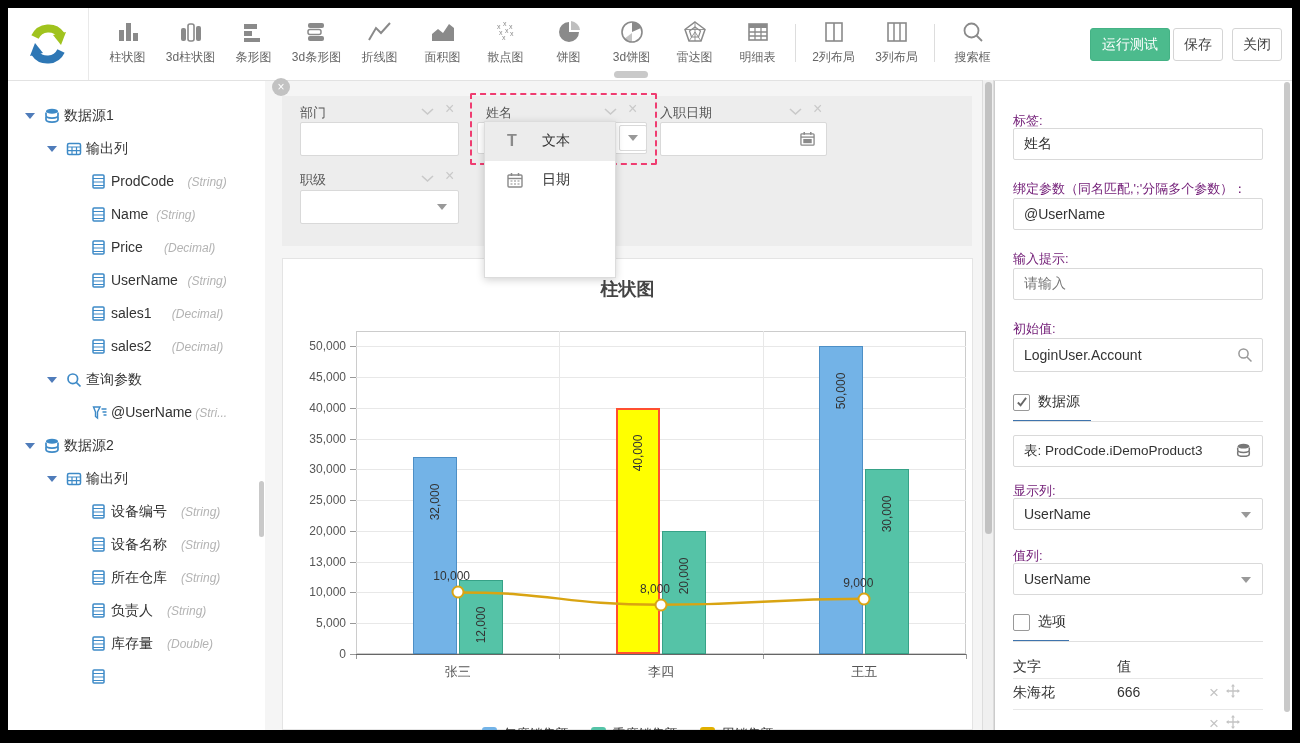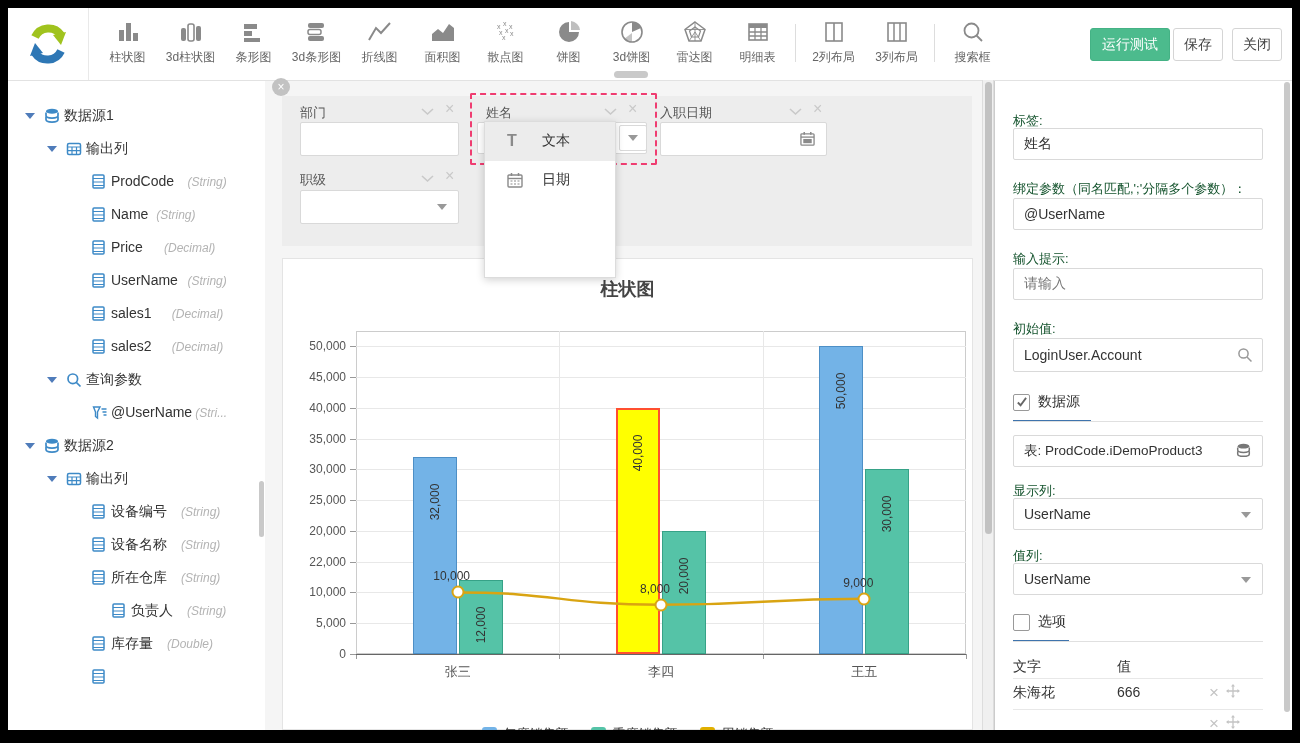--- a/index.html
+++ b/index.html
@@ -55,21 +55,21 @@
   .litem{display:flex;align-items:center;gap:7px;cursor:pointer;}
   .lswatch{width:15px;height:15px;border-radius:3px;}
   .llabel{font-size:13px;color:#333;}
   
   #vscroll{position:absolute;left:974px;top:72px;width:12px;height:650px;background:#f0f0f0;border-left:1px solid #ddd;border-right:1px solid #ddd;box-sizing:border-box;z-index:10;}
   #vscroll-thumb{position:absolute;left:2px;top:2px;width:7px;height:452px;background:#c2c2c2;border-radius:4px;}
   #side-thumb{position:absolute;left:251px;top:473px;width:5px;height:56px;background:#c9c9c9;border-radius:3px;z-index:9;}
   #mini-hscroll{position:absolute;left:606px;top:63px;width:34px;height:7px;background:#c9c9c9;border-radius:4px;z-index:20;}
   
   #inspector{position:absolute;left:986px;top:72px;width:298px;height:650px;background:#fff;border-left:1px solid #ccc;box-sizing:border-box;}
-  .ilabel{position:absolute;left:18px;font-size:13px;color:#14532d;white-space:nowrap;}
+  .ilabel{position:absolute;left:18px;font-size:13px;color:#701a75;white-space:nowrap;}
   .iinp{position:absolute;left:18px;width:250px;height:32px;}
   .checkrow{position:absolute;left:18px;display:flex;align-items:center;gap:8px;cursor:pointer;}
   .cbox{width:15px;height:15px;border:1.5px solid #999;border-radius:2px;background:#fff;display:flex;align-items:center;justify-content:center;}
   .chklbl{font-size:14px;color:#333;}
   .tabline-blue{position:absolute;left:18px;height:2px;background:#3f74ad;}
   .tabline-gray{position:absolute;left:18px;width:250px;height:1px;background:#e0e0e0;}
   .optdiv{position:absolute;left:18px;width:250px;height:1px;background:#e8e8e8;}
   .opttxt{position:absolute;font-size:14px;color:#333;}
   .rowicons{position:absolute;display:flex;gap:7px;align-items:center;color:#c4c4c4;}
   #ins-thumb{position:absolute;left:289px;top:2px;width:6px;height:630px;background:#c9c9c9;border-radius:3px;}
@@ -350,21 +350,21 @@
         <span class="ttype abs" style="left:167px;top:5px;">(String)</span>
       </div>
       <div class="trow" style="top: 486px; left: 0px; width: 250px;">
         <span class="abs" style="left:84px;top:4px;"><svg width="13" height="15" viewBox="0 0 13 15">
             <rect x="1" y="1" width="11" height="13" rx="1" fill="none" stroke="#3e8ac7" stroke-width="1.5"></rect>
             <path d="M1 4.5h11 M1 8h11 M1 11.5h11" stroke="#3e8ac7" stroke-width="1.2"></path>
           </svg></span>
         <span class="tlabel14 abs" style="left:103px;top:3px;">所在仓库</span>
         <span class="ttype abs" style="left:167px;top:5px;">(String)</span>
       </div>
-      <div class="trow" style="top: 519px; left: 0px; width: 250px; margin-left: 20px;">
+      <div class="trow" style="top: 519px; left: 0px; width: 250px;">
         <span class="abs" style="left:84px;top:4px;"><svg width="13" height="15" viewBox="0 0 13 15">
             <rect x="1" y="1" width="11" height="13" rx="1" fill="none" stroke="#3e8ac7" stroke-width="1.5"></rect>
             <path d="M1 4.5h11 M1 8h11 M1 11.5h11" stroke="#3e8ac7" stroke-width="1.2"></path>
           </svg></span>
         <span class="tlabel14 abs" style="left:103px;top:3px;">负责人</span>
         <span class="ttype abs" style="left:153px;top:5px;">(String)</span>
       </div>
       <div class="trow" style="top: 552px; left: 0px; width: 250px;">
         <span class="abs" style="left:84px;top:4px;"><svg width="13" height="15" viewBox="0 0 13 15">
             <rect x="1" y="1" width="11" height="13" rx="1" fill="none" stroke="#3e8ac7" stroke-width="1.5"></rect>
@@ -457,21 +457,21 @@
         <div class="tickdash" style="left:67px;top:395px;width:6px;height:1px;"></div>
         <div class="ylab" style="left:3px;top:395px;">0</div>
         <div class="gridline" style="left:73px;top:364.23809523809524px;width:610px;height:1px;"></div>
         <div class="tickdash" style="left:67px;top:364.23809523809524px;width:6px;height:1px;"></div>
         <div class="ylab" style="left:3px;top:364.23809523809524px;">5,000</div>
         <div class="gridline" style="left:73px;top:333.4761904761905px;width:610px;height:1px;"></div>
         <div class="tickdash" style="left:67px;top:333.4761904761905px;width:6px;height:1px;"></div>
         <div class="ylab" style="left:3px;top:333.4761904761905px;">10,000</div>
         <div class="gridline" style="left:73px;top:302.7142857142857px;width:610px;height:1px;"></div>
         <div class="tickdash" style="left:67px;top:302.7142857142857px;width:6px;height:1px;"></div>
-        <div class="ylab" style="left:3px;top:302.7142857142857px;">22,000</div>
+        <div class="ylab" style="left:3px;top:302.7142857142857px;">13,000</div>
         <div class="gridline" style="left:73px;top:271.95238095238096px;width:610px;height:1px;"></div>
         <div class="tickdash" style="left:67px;top:271.95238095238096px;width:6px;height:1px;"></div>
         <div class="ylab" style="left:3px;top:271.95238095238096px;">20,000</div>
         <div class="gridline" style="left:73px;top:241.1904761904762px;width:610px;height:1px;"></div>
         <div class="tickdash" style="left:67px;top:241.1904761904762px;width:6px;height:1px;"></div>
         <div class="ylab" style="left:3px;top:241.1904761904762px;">25,000</div>
         <div class="gridline" style="left:73px;top:210.42857142857142px;width:610px;height:1px;"></div>
         <div class="tickdash" style="left:67px;top:210.42857142857142px;width:6px;height:1px;"></div>
         <div class="ylab" style="left:3px;top:210.42857142857142px;">30,000</div>
         <div class="gridline" style="left:73px;top:179.66666666666666px;width:610px;height:1px;"></div>

